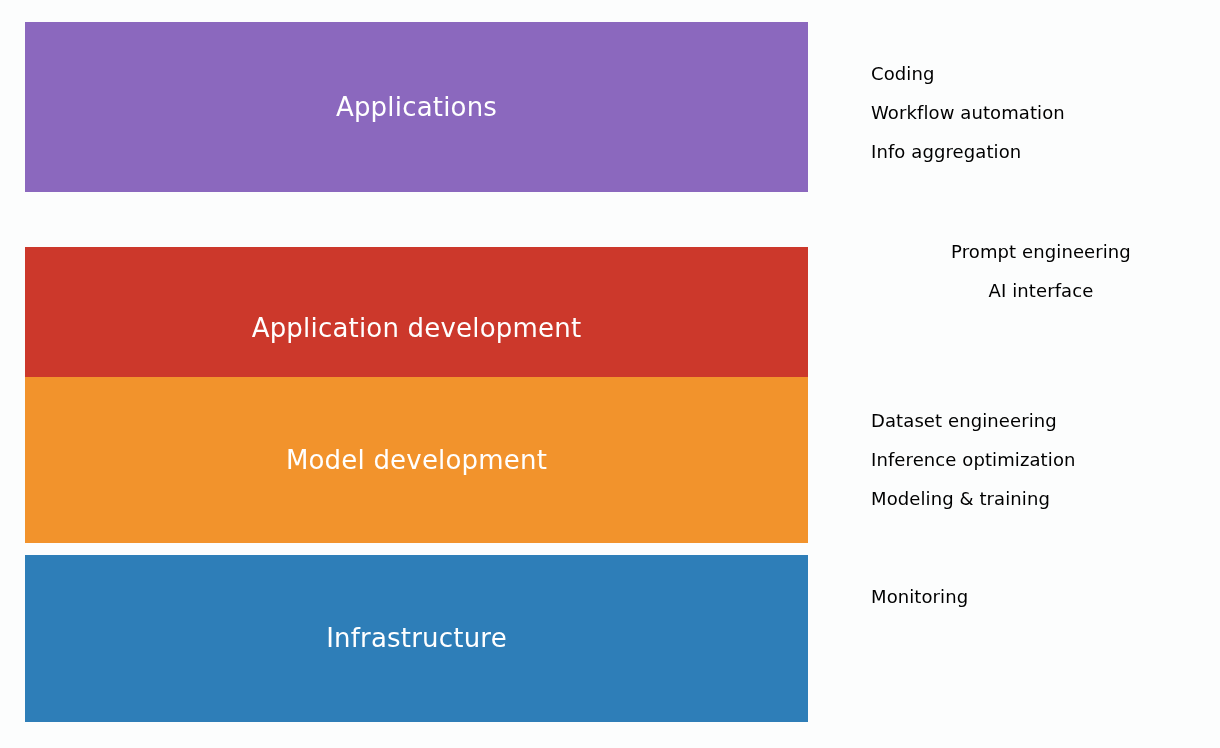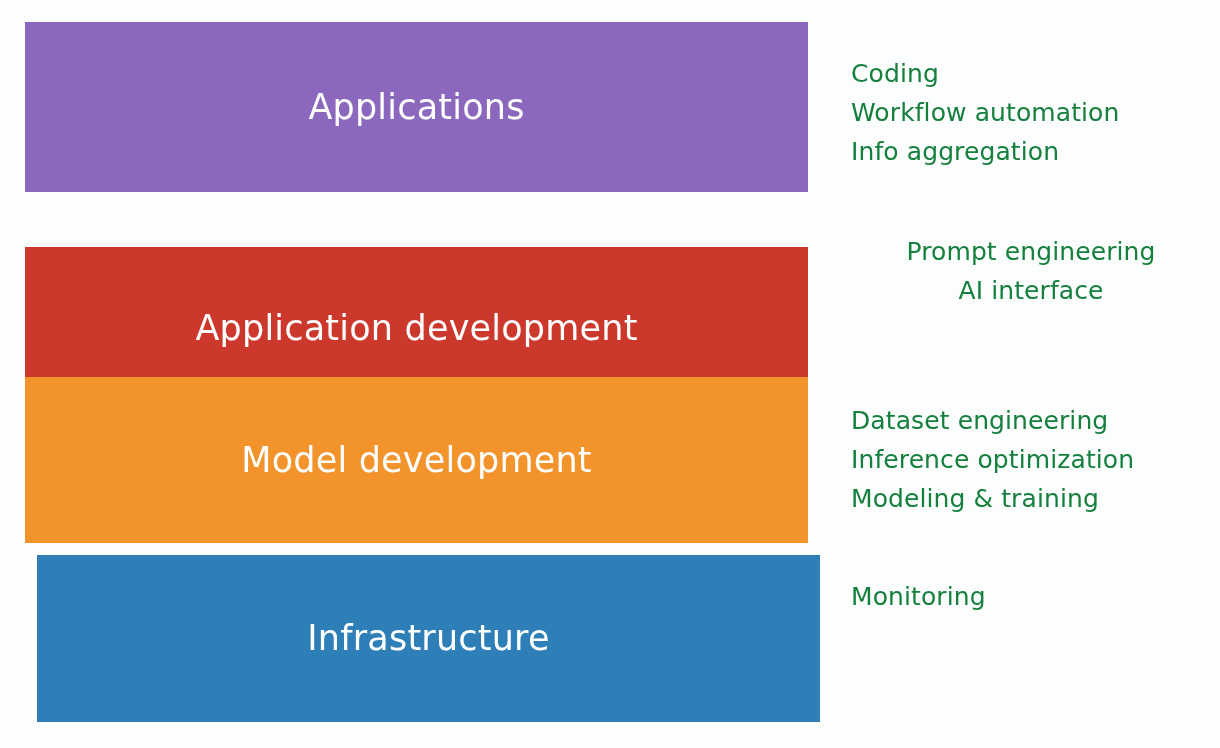--- a/index.html
+++ b/index.html
@@ -25,41 +25,42 @@
     position: absolute;
     left: 25px;
     width: 783px;
     display: flex;
     align-items: center;
     justify-content: center;
     box-sizing: border-box;
   }
   .layer-bar-label {
     color: #ffffff;
-    font-size: 35px;
+    font-size: 26px;
     font-weight: 400;
     letter-spacing: 0.2px;
     line-height: 1.1;
     text-align: center;
     white-space: nowrap;
   }
 
   
   .desc-group {
     position: absolute;
     left: 851px;
     width: 360px;
   }
   .desc-line {
-    color: #15803d;
-    font-size: 25px;
+    color: #000000;
+    font-size: 18px;
     font-weight: 400;
     line-height: 39px;
     white-space: nowrap;
     letter-spacing: 0.1px;
+    margin-left: 20px;
   }
 </style>
 </head>
 <body style="background: rgb(252, 253, 253);">
 
 <div id="stack-diagram">
 
   <div class="layer-bar" style="top: 22px; height: 170px; background: rgb(139, 104, 190);">
     <span class="layer-bar-label">Applications</span>
   </div>
@@ -79,20 +80,20 @@
 
   <div class="layer-bar" style="top: 377px; height: 166px; background: rgb(242, 147, 44);">
     <span class="layer-bar-label">Model development</span>
   </div>
   <div class="desc-group" style="top: 401px;">
     <div class="desc-line">Dataset engineering</div>
     <div class="desc-line">Inference optimization</div>
     <div class="desc-line">Modeling &amp; training</div>
   </div>
 
-  <div class="layer-bar" style="top: 555px; height: 167px; background: rgb(46, 126, 184); margin-left: 12px;">
+  <div class="layer-bar" style="top: 555px; height: 167px; background: rgb(46, 126, 184);">
     <span class="layer-bar-label">Infrastructure</span>
   </div>
   <div class="desc-group" style="top: 577px;">
     <div class="desc-line">Monitoring</div>
   </div>
 
 </div>
 
 </body></html>

